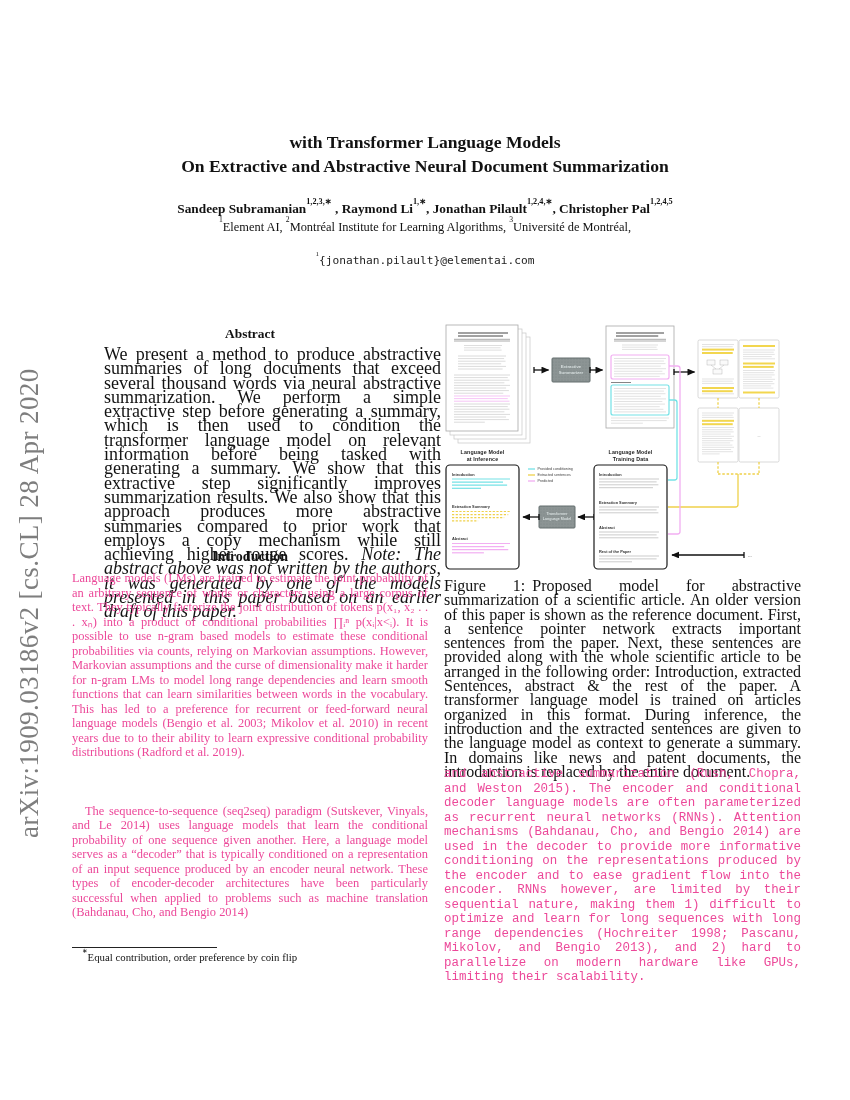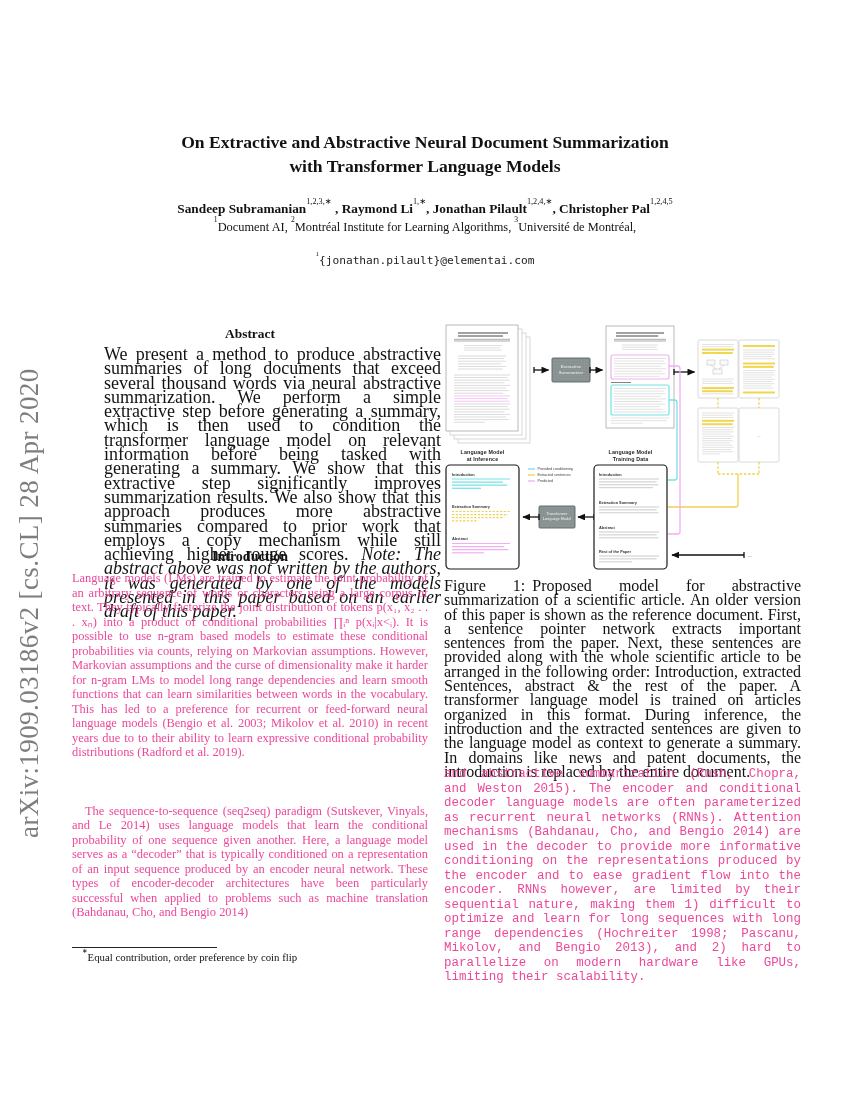--- a/index.html
+++ b/index.html
@@ -6,21 +6,21 @@
   .page{position:relative;width:850px;height:1100px;background:#fff;overflow:hidden;
         font-family:"Liberation Serif",serif;color:#121212;}
   sup{font-size:62%;line-height:0;position:relative;top:-0.48em;}
   .arxiv-watermark{position:absolute;left:14px;top:838px;width:560px;white-space:nowrap;
         transform:rotate(-90deg);transform-origin:0 0;font-size:27px;color:#7e7e7e;
         letter-spacing:.4px;}
   .paper-title{position:absolute;top:131px;left:0;width:850px;text-align:center;
         font-size:17.6px;font-weight:700;line-height:23.5px;}
   .authors-line{position:absolute;top:201px;left:0;width:850px;text-align:center;
         font-size:13.3px;font-weight:700;}
-  .authors-line sup{font-weight:400;}
+  .authors-line sup{font-weight:700;}
   .affil-line{position:absolute;left:0;width:850px;text-align:center;font-size:12.4px;}
   .affil-1{top:220px;} .affil-2{top:237px;}
   .email-line{position:absolute;top:254px;left:0;width:850px;text-align:center;
         font-size:11.2px;font-family:"DejaVu Sans Mono",monospace;color:#222;}
   .email-line sup{font-family:"Liberation Serif",serif;}
   .abstract-heading{position:absolute;left:72px;top:326px;width:356px;text-align:center;
         font-weight:700;font-size:13.4px;}
   .abstract-body{position:absolute;left:104px;top:347px;width:337px;font-size:18px;
         line-height:14.3px;text-align:justify;}
   .abstract-note{font-style:italic;}
@@ -49,30 +49,30 @@
   .fig-ellipsis-sm{font-size:4px;fill:#888;font-family:"Liberation Serif",serif;}
 </style>
 </head>
 <body>
 
 <div class="page">
 
   <div class="arxiv-watermark">arXiv:1909.03186v2  [cs.CL]  28 Apr 2020</div>
 
   <div class="paper-title">
+    <div>with Transformer Language Models</div>
     <div>On Extractive and Abstractive Neural Document Summarization</div>
-    <div>with Transformer Language Models</div>
   </div>
 
   <div class="authors-line">
     <span><span>Sandeep Subramanian</span><sup>1,2,3,∗</sup><span> , </span></span><span><span>Raymond Li</span><sup>1,∗</sup><span>, </span></span><span><span>Jonathan Pilault</span><sup>1,2,4,∗</sup><span>, </span></span><span><span>Christopher Pal</span><sup>1,2,4,5</sup></span>
   </div>
 
   <div class="affil-line affil-1">
-    <sup>1</sup><span>Document AI, </span><sup>2</sup><span>Montréal Institute for Learning Algorithms, </span><sup>3</sup><span>Université de Montréal,</span>
+    <sup>1</sup><span>Element AI, </span><sup>2</sup><span>Montréal Institute for Learning Algorithms, </span><sup>3</sup><span>Université de Montréal,</span>
   </div>
 
   <div class="email-line">
     <sup>1</sup><span>{jonathan.pilault}@elementai.com</span>
   </div>
 
   <div class="abstract-heading">Abstract</div>
   <div class="abstract-body">
     <span>We present a method to produce abstractive summaries of long documents that exceed several thousand words via neural abstractive summarization. We perform a simple extractive step before generating a summary, which is then used to condition the transformer language model on relevant information before being tasked with generating a summary. We show that this extractive step significantly improves summarization results. We also show that this approach produces more abstractive summaries compared to prior work that employs a copy mechanism while still achieving higher rouge scores. </span><span class="abstract-note">Note: The abstract above was not written by the authors, it was generated by one of the models presented in this paper based on an earlier draft of this paper.</span>
   </div>

